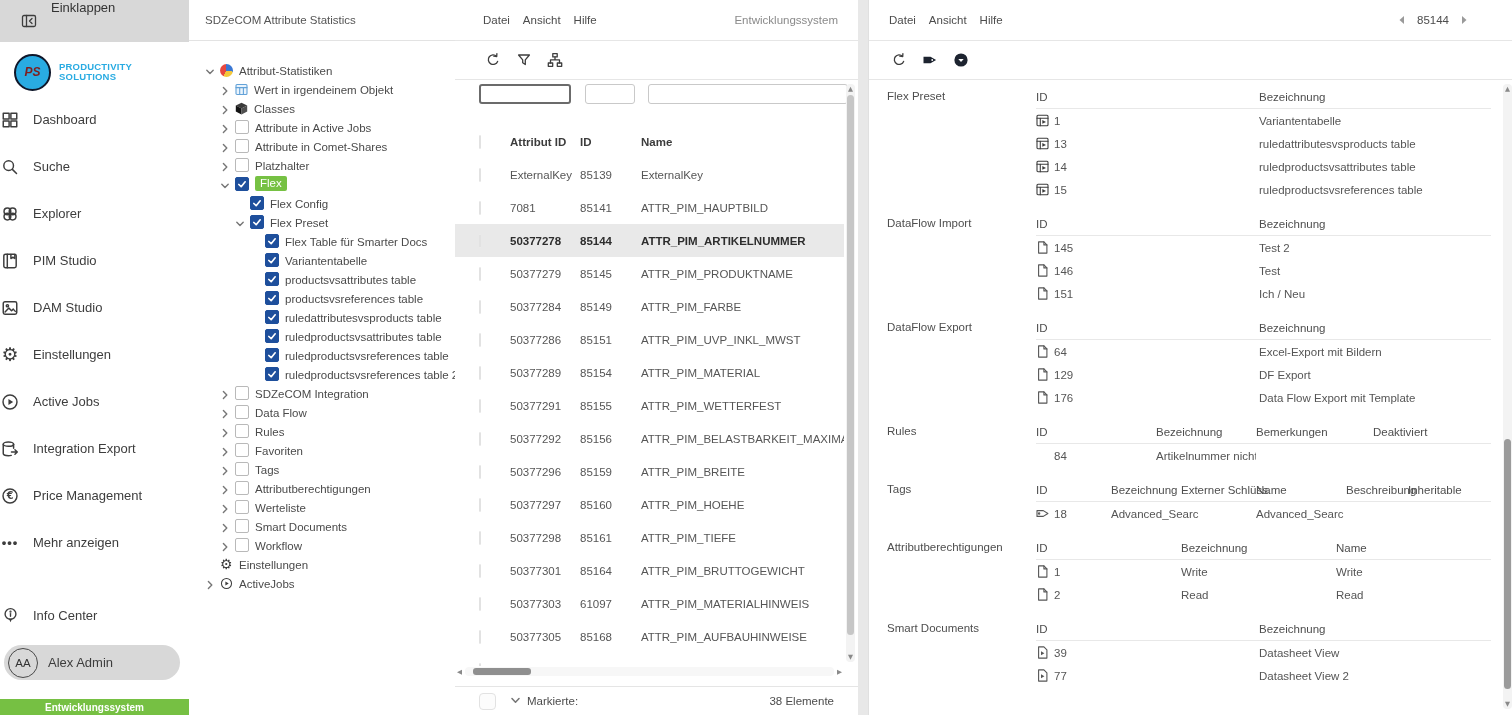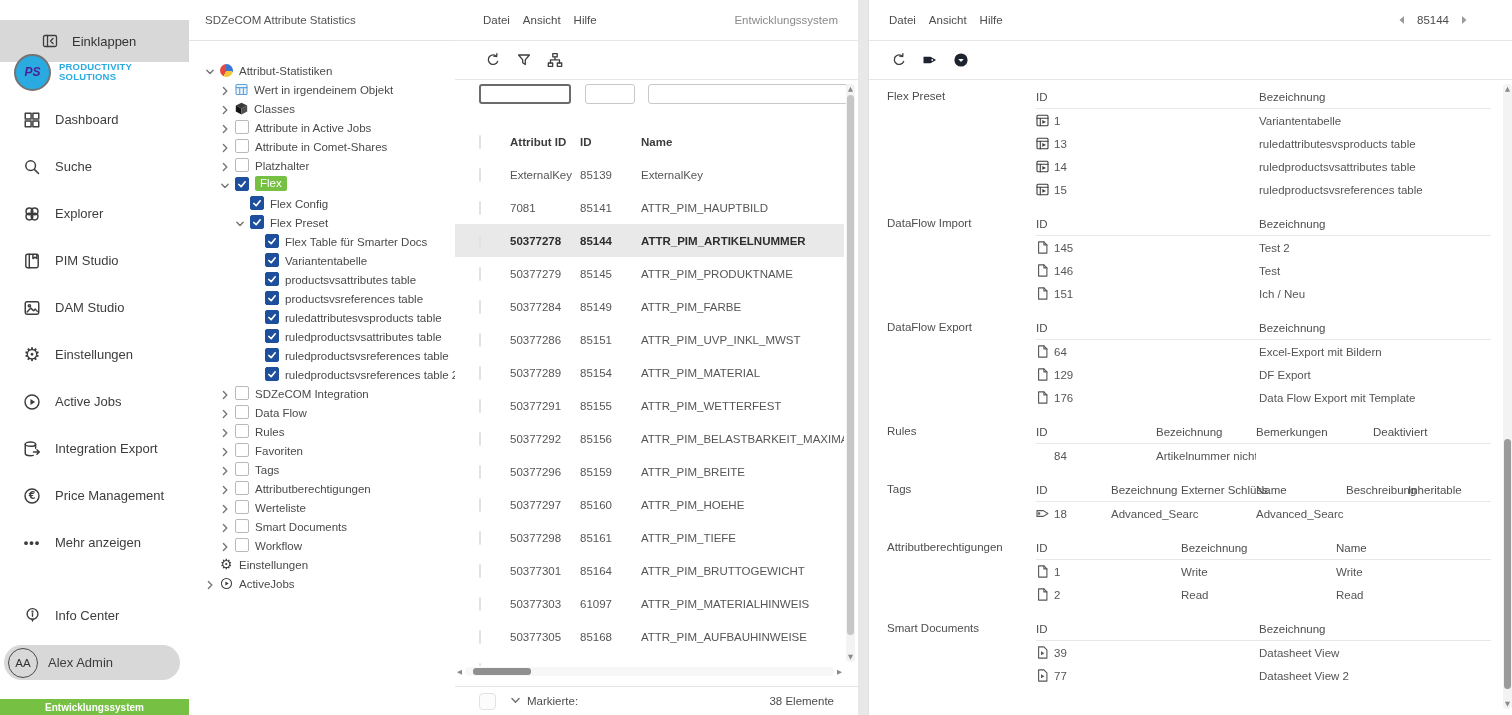--- a/index.html
+++ b/index.html
@@ -2,28 +2,28 @@
 <html><head>
 <meta charset="utf-8">
 <style>
   html,body{margin:0;padding:0;}
   body{width:1512px;height:715px;position:relative;background:#e8e8e8;overflow:hidden;
        font-family:"Liberation Sans","DejaVu Sans",sans-serif;-webkit-font-smoothing:antialiased;}
   .panel{position:absolute;top:0;bottom:0;background:#fff;}
 
   
   .sidebar{left:0;width:189px;border-right:1px solid #e0e0e0;}
-  .collapse-item{height:42px;background:#d8d8d8;display:flex;align-items:center;gap:12px;padding-left:40px;cursor:pointer;margin-top:20px;}
+  .collapse-item{height:42px;background:#d8d8d8;display:flex;gap:12px;padding-left:19px;cursor:pointer;}
   .collapse-item .lbl{font-size:13px;color:#333;}
   .logo{position:absolute;top:52px;left:14px;height:40px;display:flex;align-items:center;gap:8px;}
-  .ps-circle{width:33px;height:33px;border-radius:50%;background:#29abe2;border:2px solid #737373;color:#4c1d95;
+  .ps-circle{width:33px;height:33px;border-radius:50%;background:#29abe2;border:2px solid #0f172a;color:#7f1d1d;
              font-style:italic;font-weight:bold;font-size:12px;display:flex;align-items:center;justify-content:center;}
   .ps-text{color:#29abe2;font-weight:bold;font-size:9.5px;line-height:10px;letter-spacing:.2px;}
   .side-nav{position:absolute;top:96px;left:0;right:0;}
-  .side-item{height:47px;display:flex;align-items:center;gap:13px;padding-left:22px;cursor:pointer;}
+  .side-item{height:47px;display:flex;align-items:center;gap:13px;cursor:pointer;}
   .side-item .ic,.collapse-item .ic{width:20px;display:flex;align-items:center;justify-content:center;}
   .side-item .lbl{font-size:13px;color:#3d3d3d;}
   .info-center{position:absolute;top:592px;left:0;right:0;}
   .user-pill{position:absolute;top:645px;left:4px;right:9px;height:35px;border-radius:18px;background:#d8d8d8;
              display:flex;align-items:center;gap:10px;padding-left:4px;cursor:pointer;}
   .avatar{width:28px;height:28px;border-radius:50%;border:1.5px solid #4a4a4a;display:flex;align-items:center;justify-content:center;
           font-size:11.5px;color:#333;}
   .user-name{font-size:13px;color:#3d3d3d;}
   .env-footer{position:absolute;bottom:0;left:0;right:0;height:16px;background:#76c043;display:flex;align-items:center;justify-content:center;
               color:#fff;font-size:10px;font-weight:bold;}

